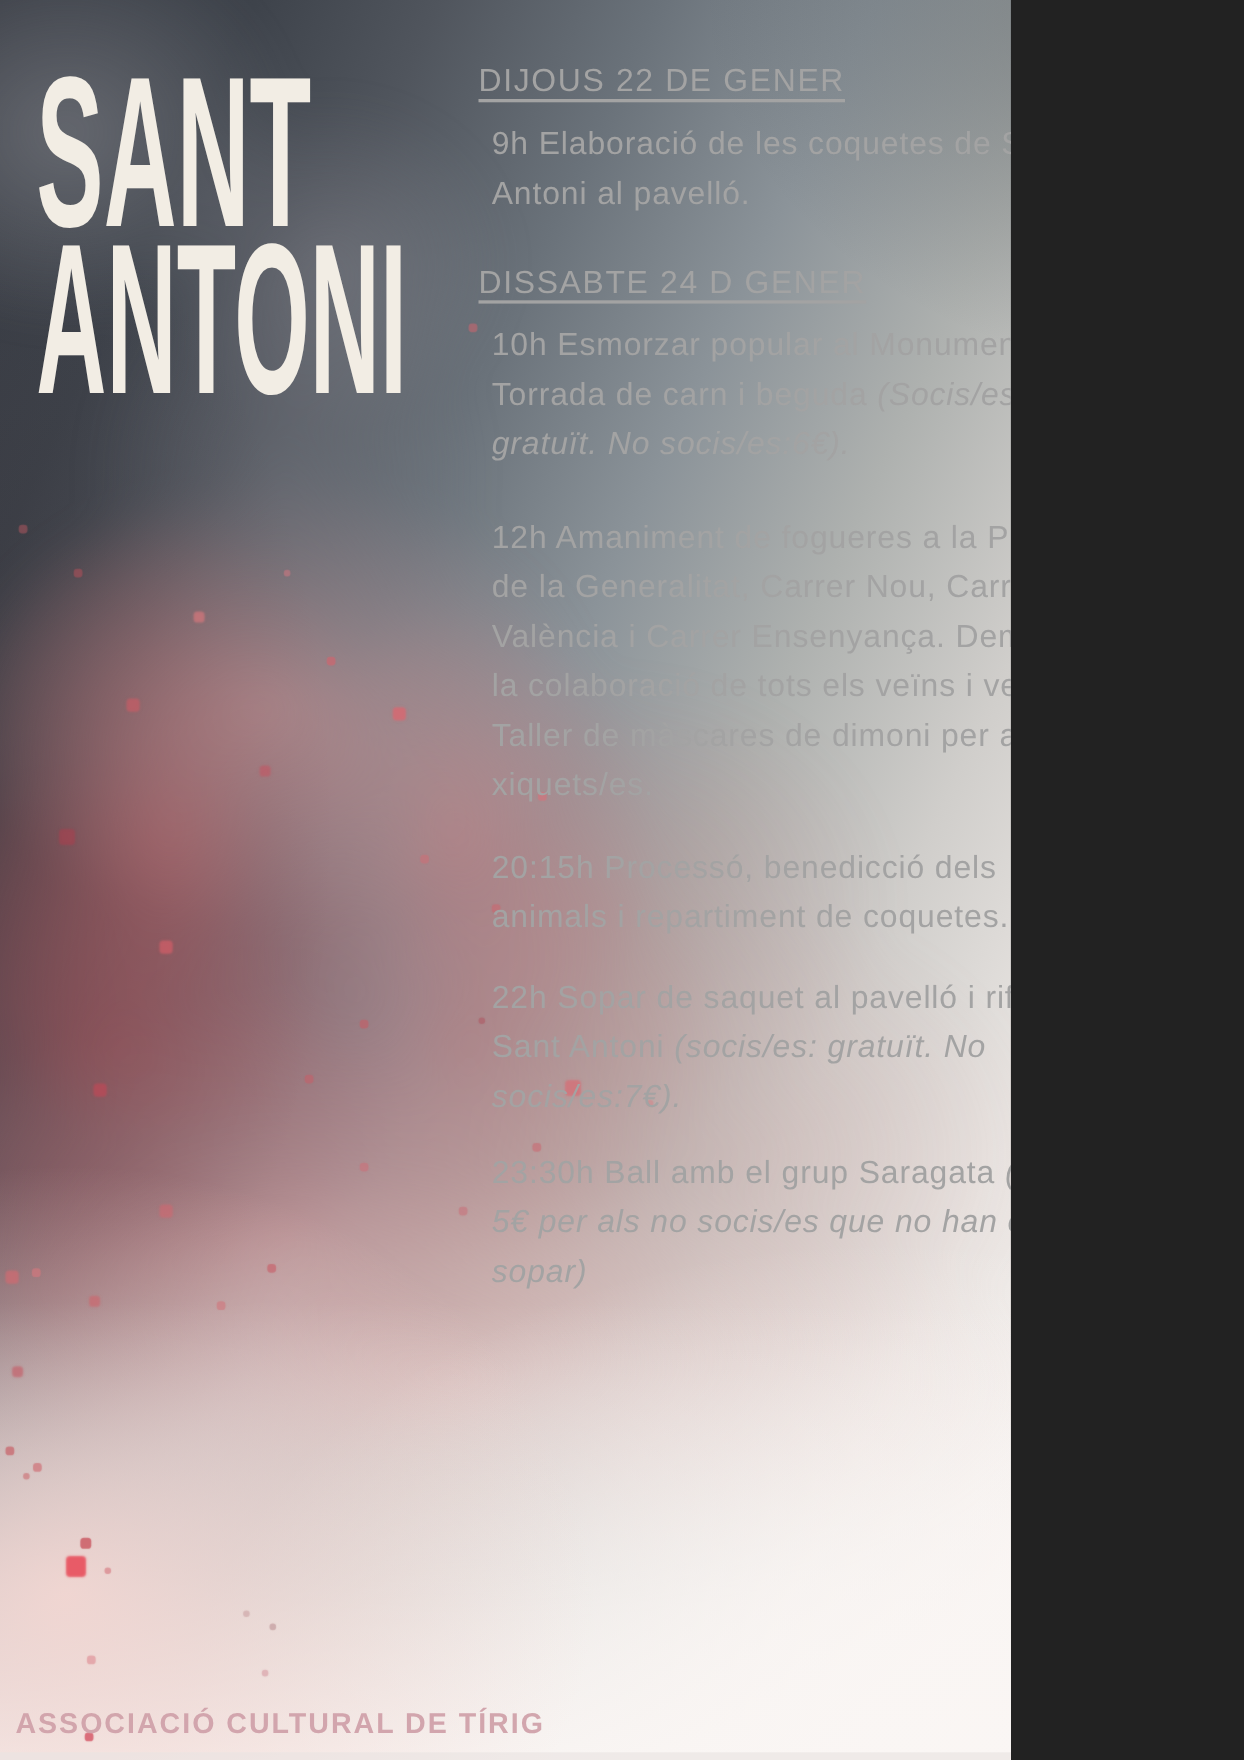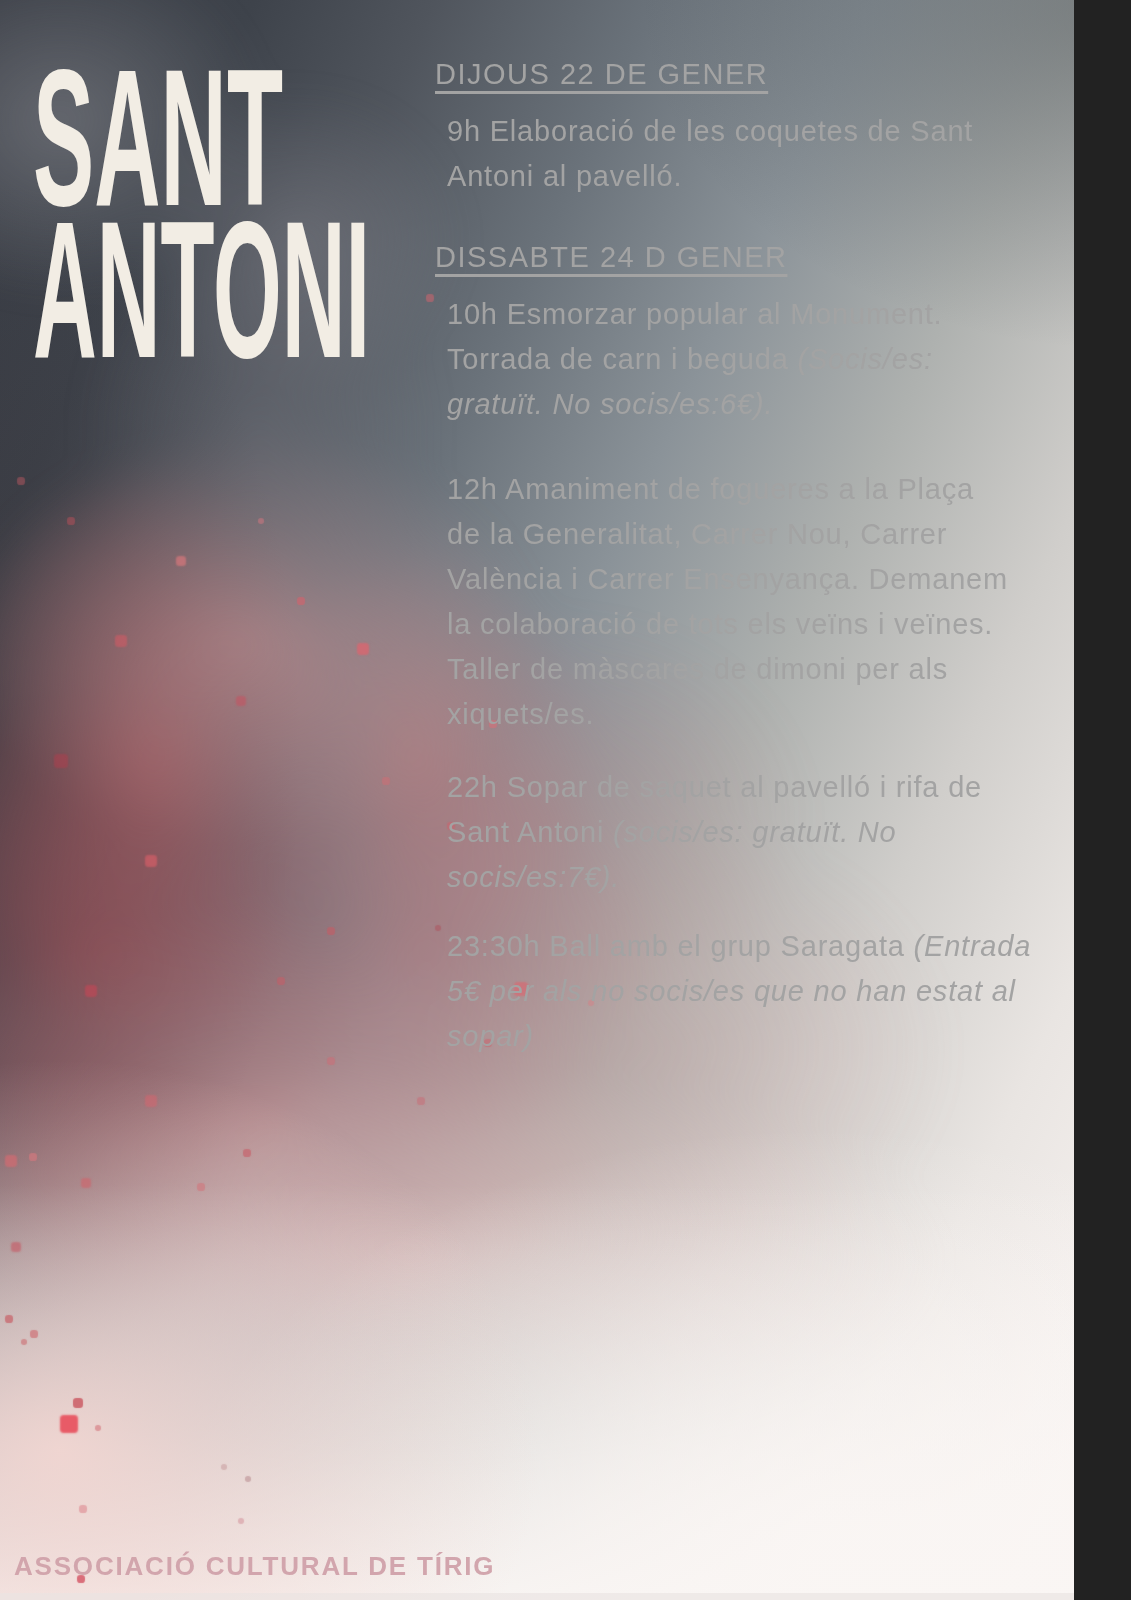--- a/index.html
+++ b/index.html
@@ -1,18 +1,18 @@
 <!DOCTYPE html>
 <html><head>
 <meta charset="utf-8">
 <style>
   html,body{margin:0;padding:0;background:#222;}
   .poster{
     position:relative;
-    width:1074px;height:1600px;
+    width:919px;height:1600px;
     overflow:hidden;
     font-family:"Liberation Sans", sans-serif;
   }
   
   .bg{position:absolute;pointer-events:none;}
   .bg-base{
     inset:0;
     background:
       radial-gradient(700px 500px at 1131px 0px, rgba(50,58,64,.45), transparent 70%),
       radial-gradient(420px 800px at 0px 750px, rgba(52,42,48,.38), transparent 72%),
@@ -167,20 +167,22 @@
 
     <p class="event mt40"><span>12h Amaniment de fogueres a la Plaça
 de la Generalitat, Carrer Nou, Carrer
 València i Carrer Ensenyança. Demanem
 la colaboració de tots els veïns i veïnes.
 Taller de màscares de dimoni per als
 xiquets/es.</span><em></em></p>
 
 
 
+    <p class="event mt30"><span>20:15h Processó, benedicció dels
+animals i repartiment de coquetes.</span><em></em></p>
 
     <p class="event mt28"><span>22h Sopar de saquet al pavelló i rifa de
 Sant Antoni  </span><em>(socis/es: gratuït. No
 socis/es:7€).</em></p>
 
     <p class="event mt24"><span>23:30h Ball amb el grup Saragata </span><em>(Entrada
 5€ per als no socis/es que no han estat al
 sopar)</em></p>
 
   </div>

